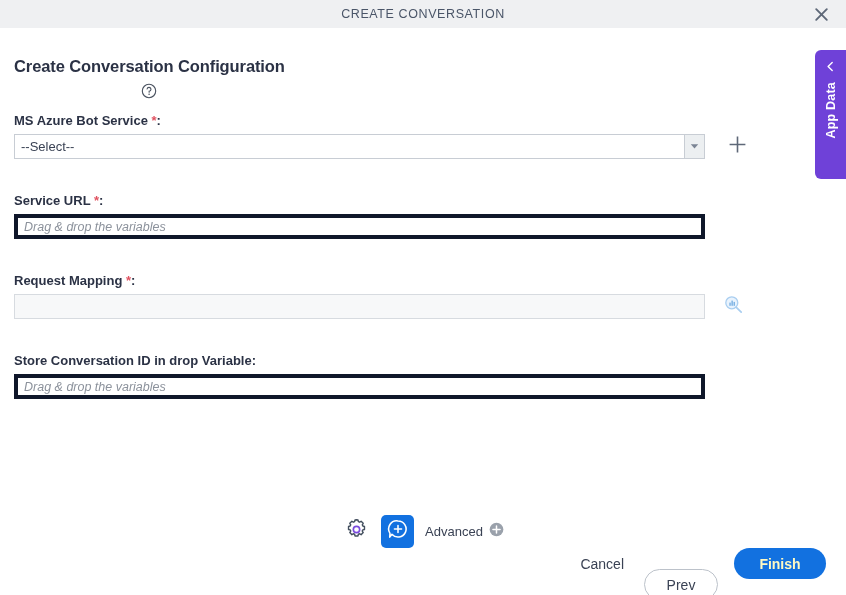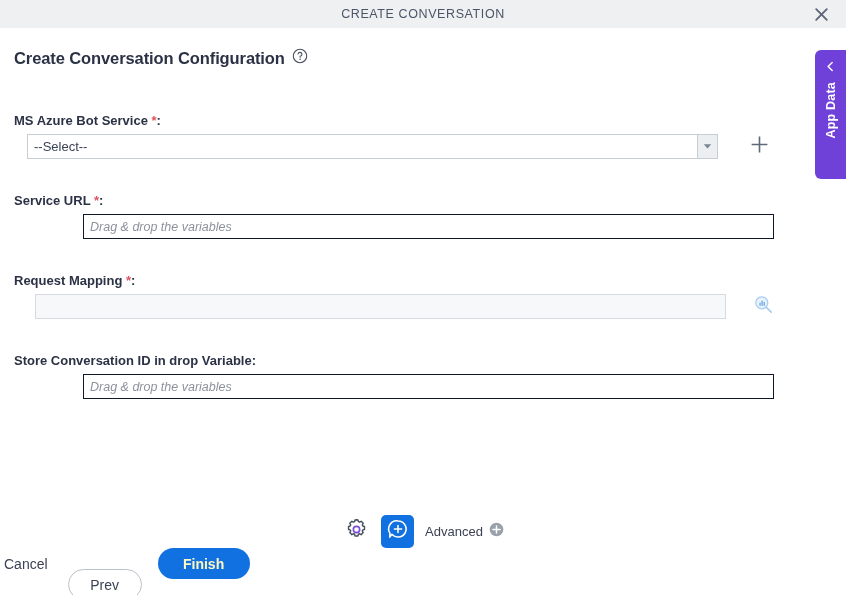--- a/index.html
+++ b/index.html
@@ -40,24 +40,25 @@
     right: 8px; top: 0;
     width: 34px; height: 28px;
     display: flex; align-items: center; justify-content: center;
     cursor: pointer;
   }
   .close-btn svg { display: block; }
 
   
   .page-head {
     position: absolute;
-    left: 14px; top: 48px;
+    left: 14px; top: 57px;
     display: flex;
     align-items: center;
     gap: 7px;
+    flex-direction: column;
   }
   .page-title {
     font-size: 16.5px;
     font-weight: bold;
     color: #2b3245;
     letter-spacing: -0.1px;
   }
   .help-icon { display: block; cursor: pointer; }
 
   
@@ -70,21 +71,21 @@
   .field-label {
     font-size: 13px;
     font-weight: bold;
     color: #2b3245;
     margin-bottom: 6px;
     display: block;
     margin-top: 17px;
   }
   .req { color: #e05260; font-weight: bold; }
 
-  .row { display: flex; align-items: center; gap: 17px; justify-content: flex-end; }
+  .row { display: flex; align-items: center; gap: 8px; }
 
   .select-wrap {
     position: relative;
     width: 691px;
     height: 25px;
     display: flex;
     border: 1px solid #c8cdd4;
     background: #ffffff;
   }
   .select-value {
@@ -109,21 +110,21 @@
   .plus-btn {
     width: 30px; height: 25px;
     margin-left: 9px;
     display: flex; align-items: center; justify-content: center;
     cursor: pointer;
   }
 
   .text-input {
     width: 691px;
     height: 25px;
-    border: 1px solid #0f172a;
+    border: 4px solid #0f172a;
     background: #ffffff;
     font-size: 12.5px;
     font-family: "Liberation Sans", sans-serif;
     color: #3a4254;
     padding: 0 6px;
     outline: none;
   }
   .text-input::placeholder {
     font-style: italic;
     color: #8c929c;
@@ -199,23 +200,23 @@
     color: #3a4254;
   }
 
   
   .footer {
     position: absolute;
     left: 0; bottom: 0;
     width: 846px; height: 63px;
     display: flex;
     align-items: center;
-    justify-content: flex-start;
+    justify-content: flex-end;
     gap: 16px;
-    padding-right: 7px;
+    padding-right: 20px;
   }
   .btn-cancel {
     background: none;
     border: none;
     font-family: "Liberation Sans", sans-serif;
     font-size: 14px;
     color: #3a4254;
     cursor: pointer;
     padding: 6px 4px;
   }

